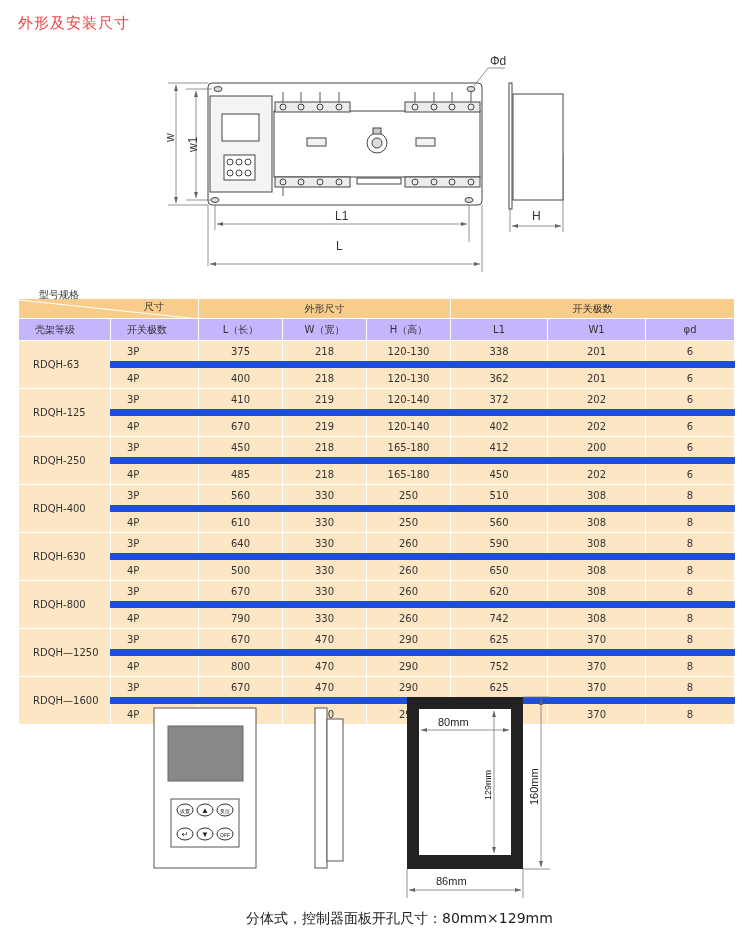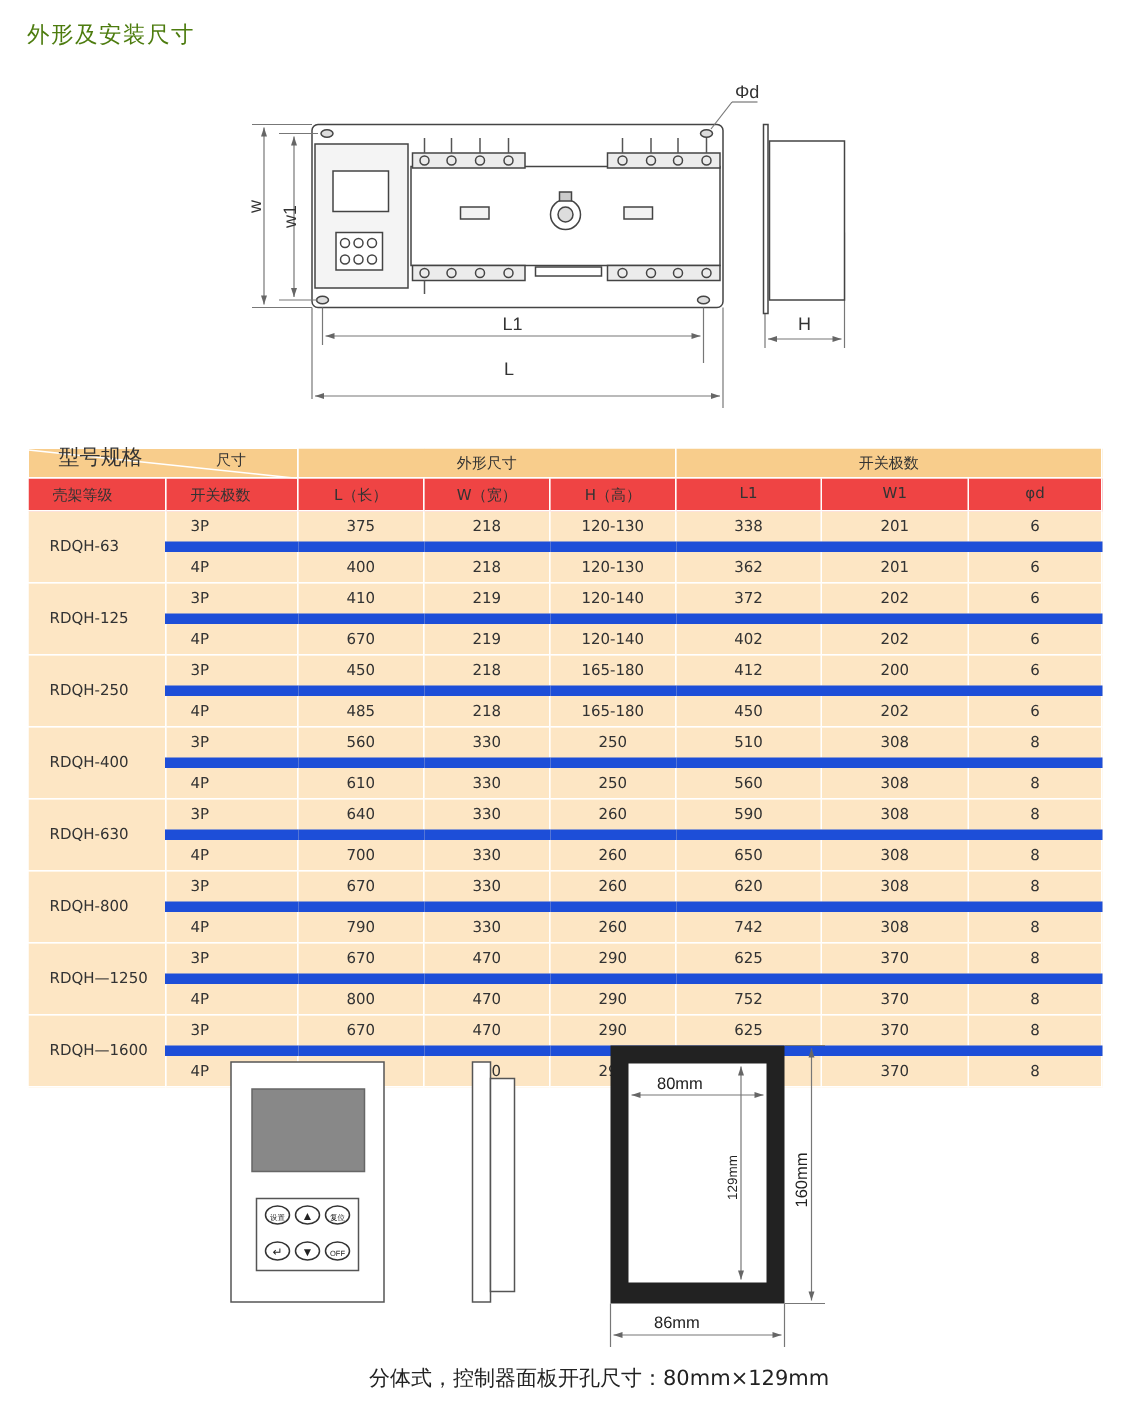--- a/index.html
+++ b/index.html
@@ -1,34 +1,34 @@
 <!DOCTYPE html>
 <html><head>
 <meta charset="utf-8">
 <style>
   html, body { margin: 0; padding: 0; background: #ffffff; }
   body { width: 750px; height: 950px; position: relative; overflow: hidden;
          font-family: "DejaVu Sans", "Liberation Sans", sans-serif; color: #333; }
-  .title { position: absolute; left: 18px; top: 14px; font-size: 15px; color: #4d7c0f; letter-spacing: 1px; }
+  .title { position: absolute; left: 18px; top: 14px; font-size: 15px; color: #ef4444; letter-spacing: 1px; }
   svg text { font-family: "Liberation Sans", "DejaVu Sans", sans-serif; }
 
   
   .spec-table { position: absolute; left: 18px; top: 298px; width: 716px;
                 border-collapse: collapse; table-layout: fixed; font-size: 10px; color: #333; }
   .spec-table td { height: 20px; padding: 0; border: 1px solid #ffffff; }
   .spec-table .hdr1 td { background: #f8cd8c; height: 19px; }
-  .spec-table .hdr2 td { background: #ef4444; height: 21px; }
+  .spec-table .hdr2 td { background: #c4b5fd; height: 21px; }
   .spec-table .body td { background: #fde6c4; }
   .spec-table .c { text-align: center; }
   .spec-table .l { padding-left: 16px; }
   .spec-table .model { padding-left: 14px; }
   .spec-table tr.body td.sub { border-bottom: 7px solid #1d4ed8; }
   .diag-cell { position: relative; }
   .diag-cell .top-label { position: absolute; right: 34px; top: 1px; font-size: 10px; }
-  .diag-cell .bot-label { position: absolute; left: 20px; bottom: 4px; font-size: 14px; }
+  .diag-cell .bot-label { position: absolute; left: 20px; bottom: 16px; font-size: 10px; }
   .diag-cell svg { position: absolute; left: 0; top: 0; }
 
   .caption { position: absolute; left: 246px; top: 910px; font-size: 14px; color: #222; }
 </style>
 </head>
 <body>
 
 <div class="title">外形及安装尺寸</div>
 
 <svg width="750" height="290" style="position:absolute;left:0;top:0;" xmlns="http://www.w3.org/2000/svg">
@@ -264,21 +264,21 @@
         <td class="l sub">3P</td>
         <td class="c sub">640</td>
         <td class="c sub">330</td>
         <td class="c sub">260</td>
         <td class="c sub">590</td>
         <td class="c sub">308</td>
         <td class="c sub">8</td>
       </tr>
       <tr class="body">
         <td class="l">4P</td>
-        <td class="c">700</td>
+        <td class="c">500</td>
         <td class="c">330</td>
         <td class="c">260</td>
         <td class="c">650</td>
         <td class="c">308</td>
         <td class="c">8</td>
       </tr>
       <tr class="body">
         <td rowspan="2" class="model">RDQH-800</td>
         <td class="l sub">3P</td>
         <td class="c sub">670</td>

